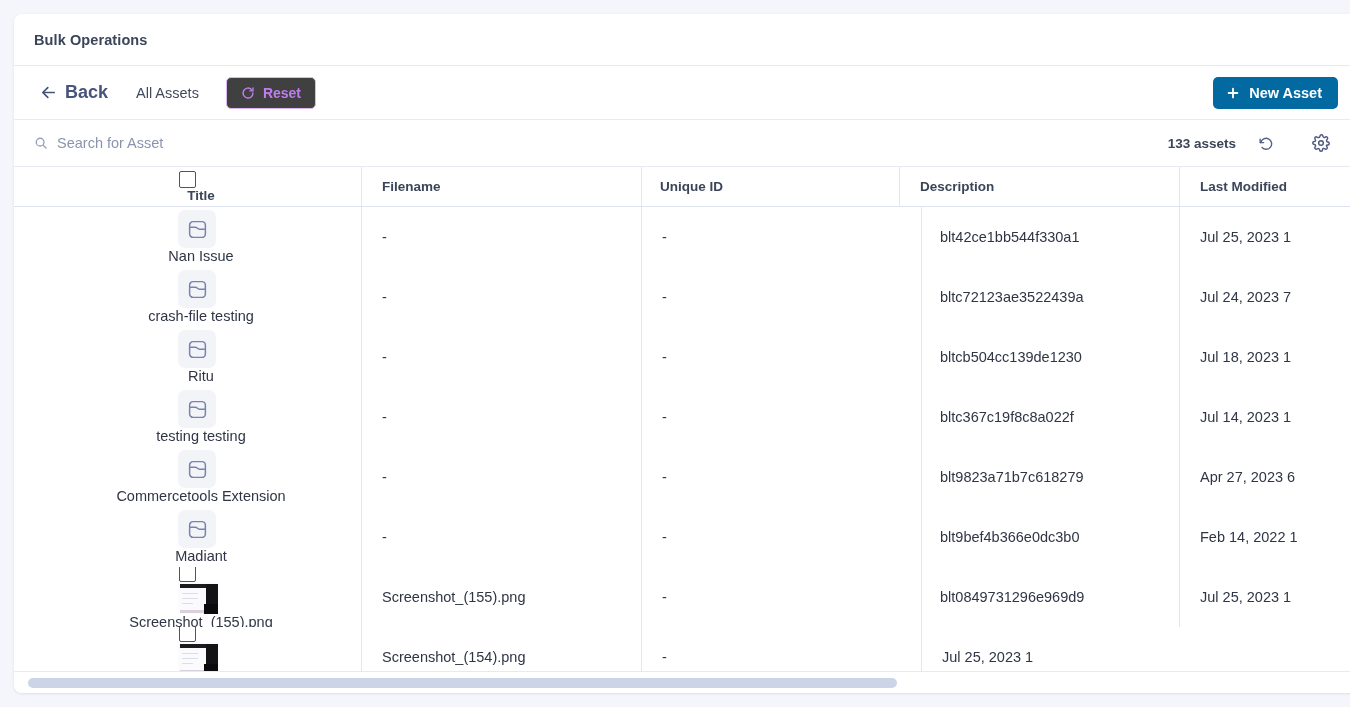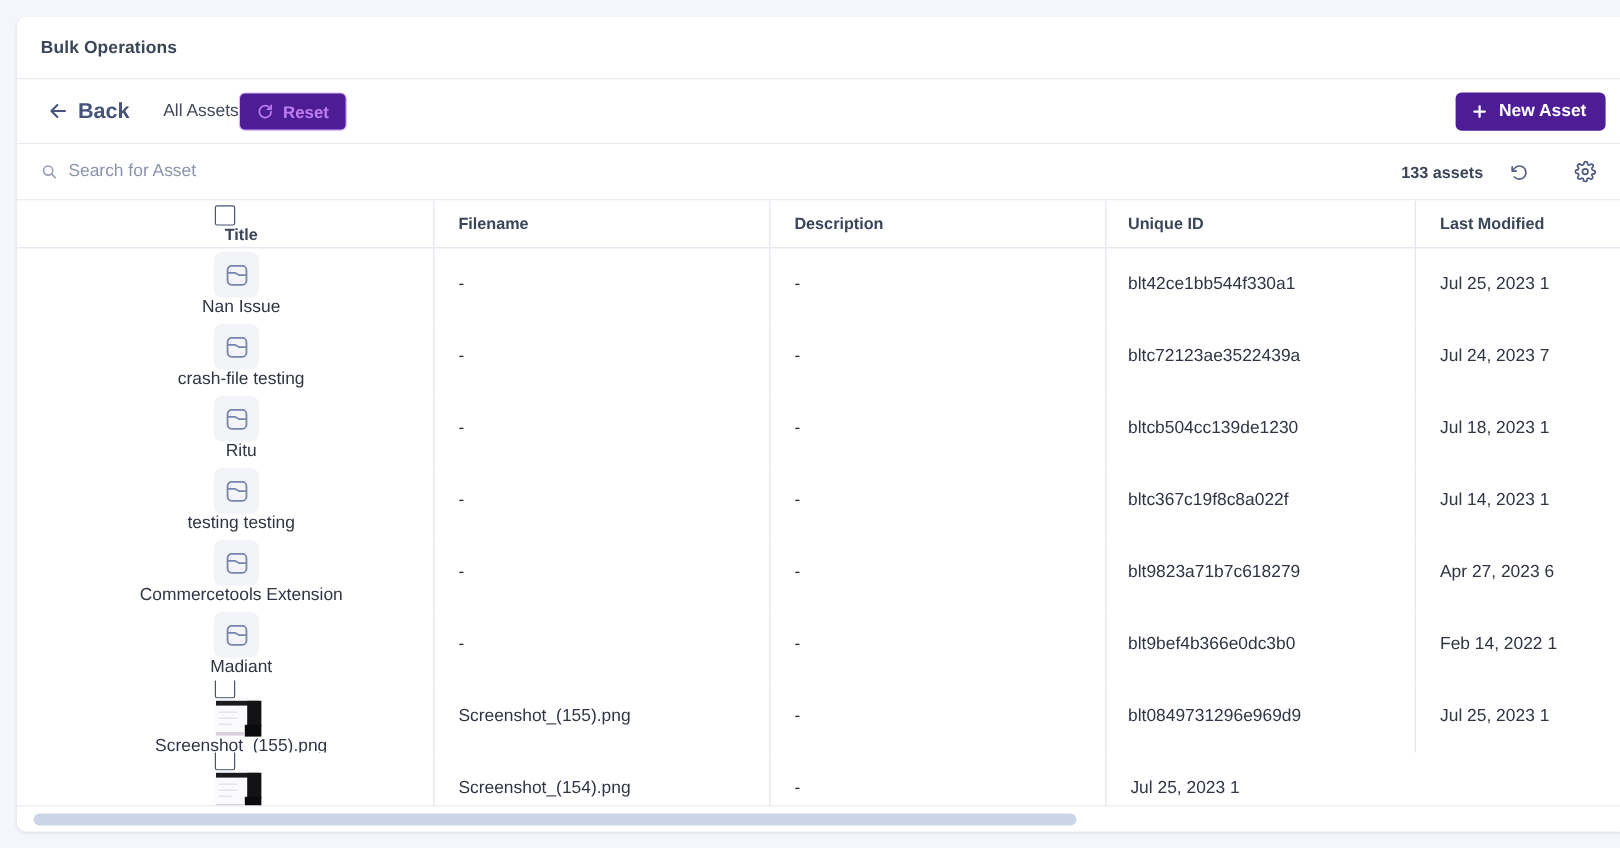--- a/index.html
+++ b/index.html
@@ -73,28 +73,29 @@
     font-size: 18px;
     font-weight: bold;
     color: #46537a;
   }
   .breadcrumb-current {
     margin-left: 28px;
     font-size: 14.5px;
     color: #42495c;
   }
   .reset-btn {
+    margin-left: 27px;
     height: 32px;
     padding: 0 14px;
     display: flex;
     align-items: center;
     gap: 8px;
     border: 1px solid #ddb8f5;
     border-radius: 5px;
-    background: #4c1d95;
+    background: #404040;
     cursor: pointer;
   }
   .reset-icon {
     width: 14px;
     height: 14px;
     color: #c07df0;
     display: block;
   }
   .reset-label {
     font-size: 14px;
@@ -102,21 +103,21 @@
     font-weight: bold;
   }
   .spacer { flex: 1 1 auto; }
 
   .new-asset-btn {
     height: 32px;
     padding: 0 16px 0 13px;
     display: flex;
     align-items: center;
     gap: 9px;
-    background: #4c1d95;
+    background: #0369a1;
     border: none;
     border-radius: 5px;
     cursor: pointer;
   }
   .plus-icon {
     width: 14px;
     height: 14px;
     display: block;
     color: #ffffff;
   }
@@ -414,25 +415,25 @@
           <div class="title-cell-inner">
             <div class="cb-slot">
               <div class="cb"></div>
             </div>
             <span>Title</span>
           </div>
         </div>
         <div class="cell c-file">
           <span>Filename</span>
         </div>
+        <div class="cell c-uid">
+          <span>Unique ID</span>
+        </div>
         <div class="cell c-desc">
           <span>Description</span>
-        </div>
-        <div class="cell c-uid">
-          <span>Unique ID</span>
         </div>
         <div class="cell c-mod">
           <span>Last Modified</span>
         </div>
       </div>
 
       <div id="rows-container">
           <div class="row body-row">
             <div class="cell c-title">
               <div class="title-cell-inner">

